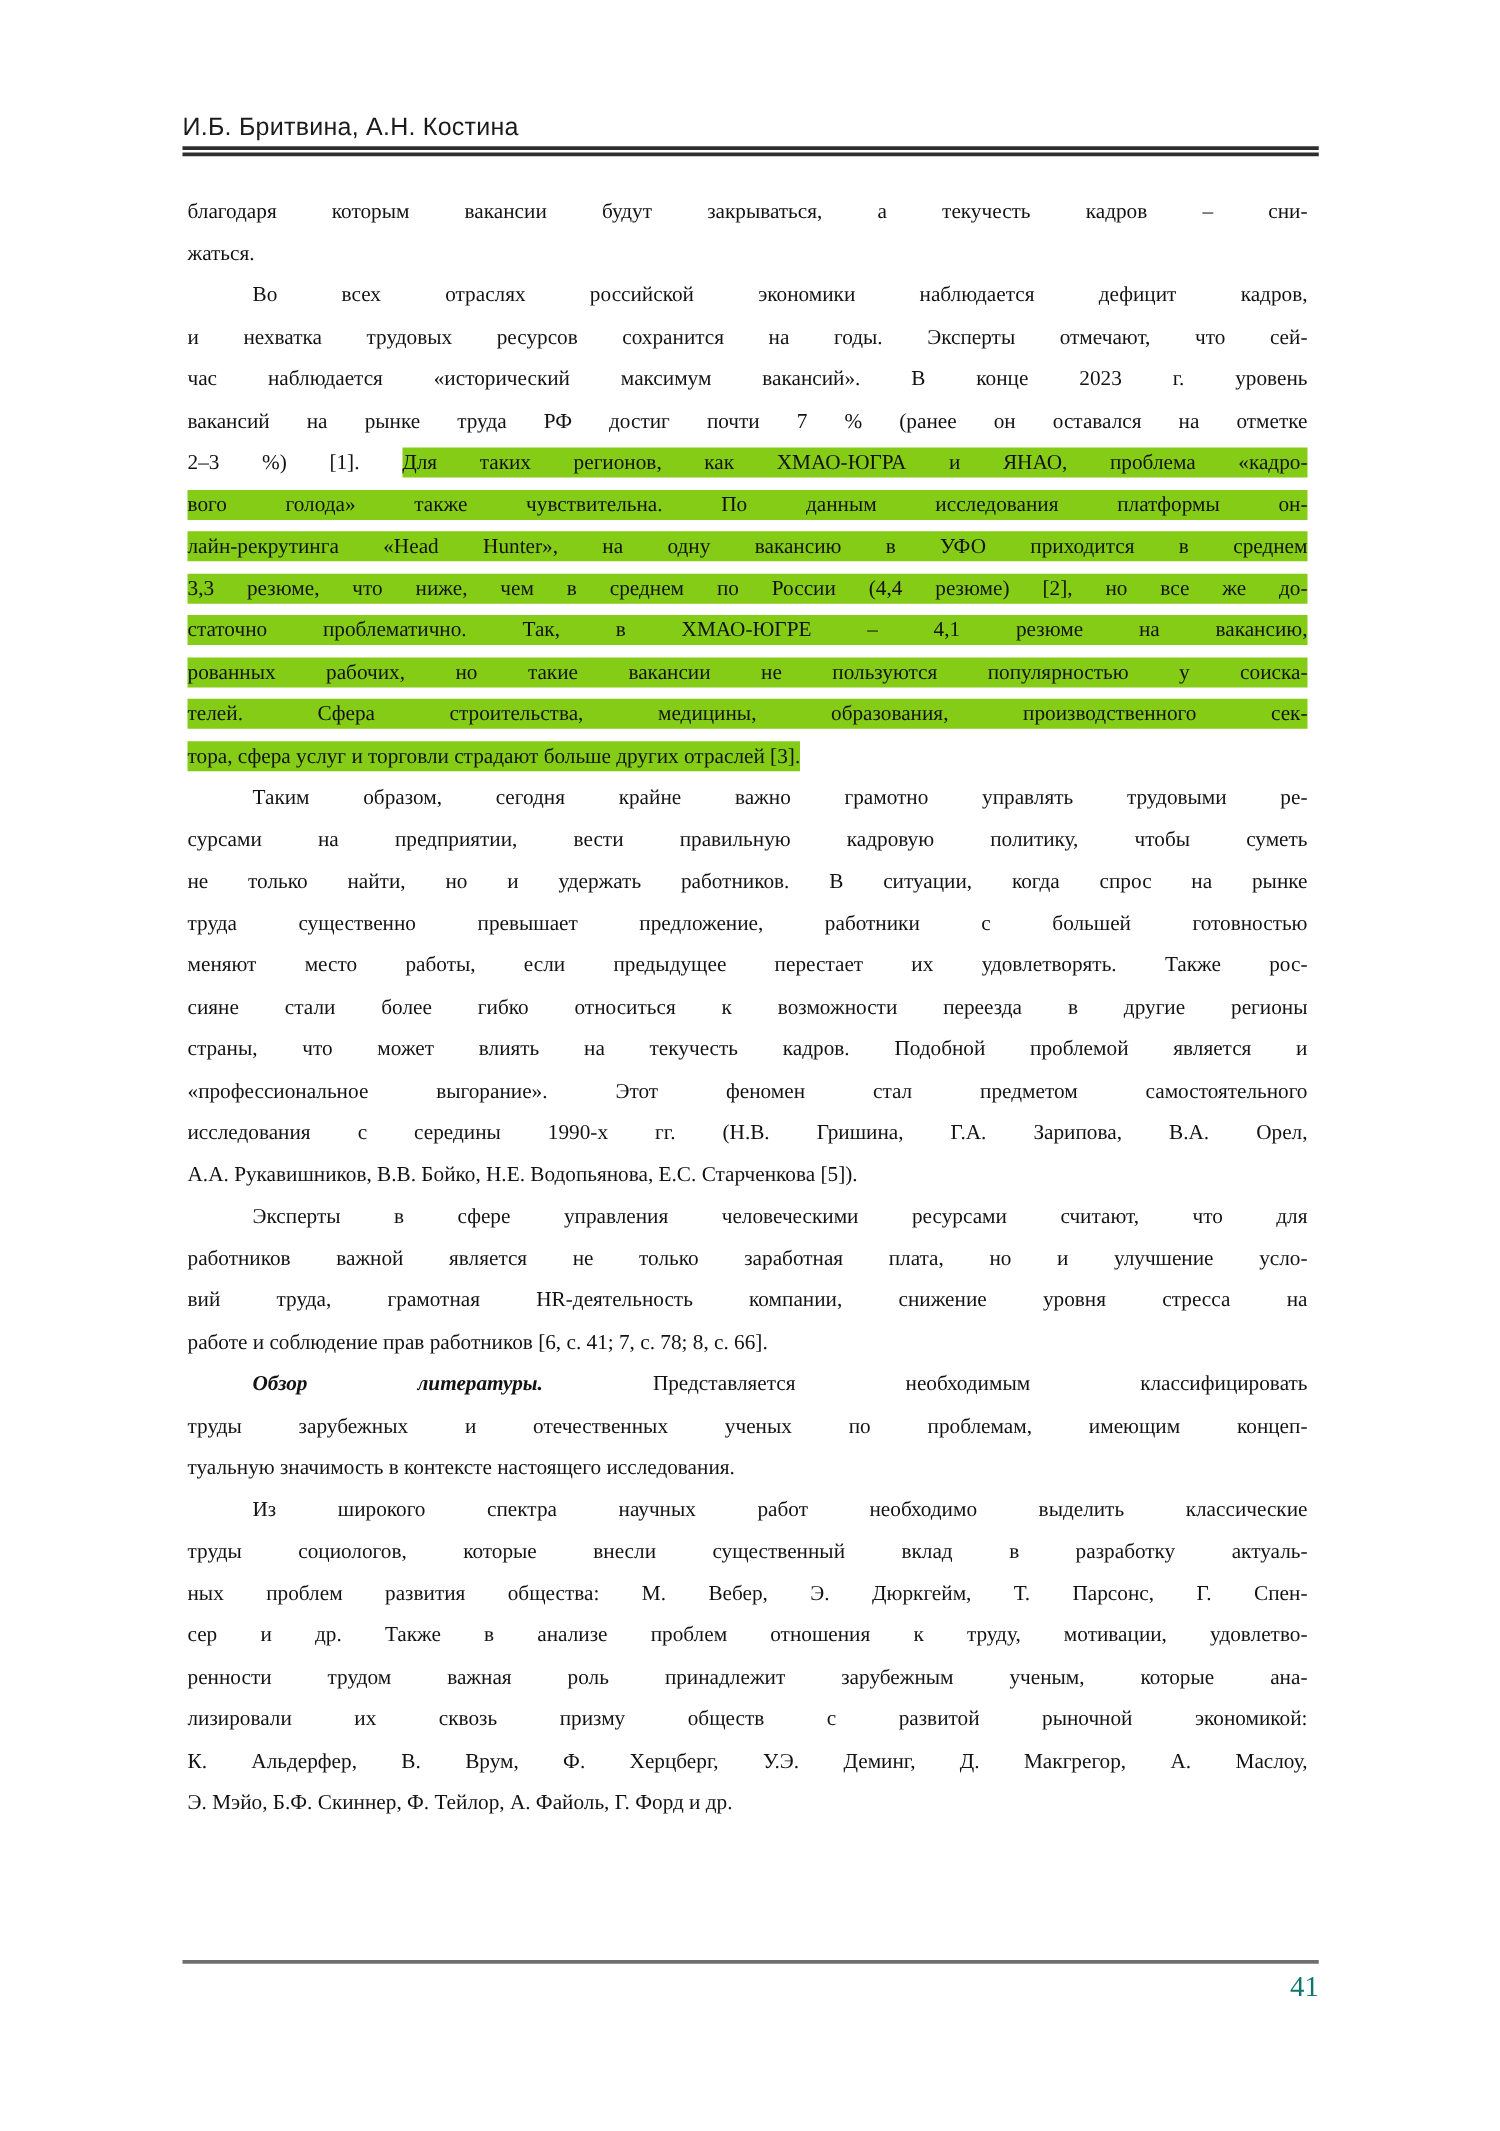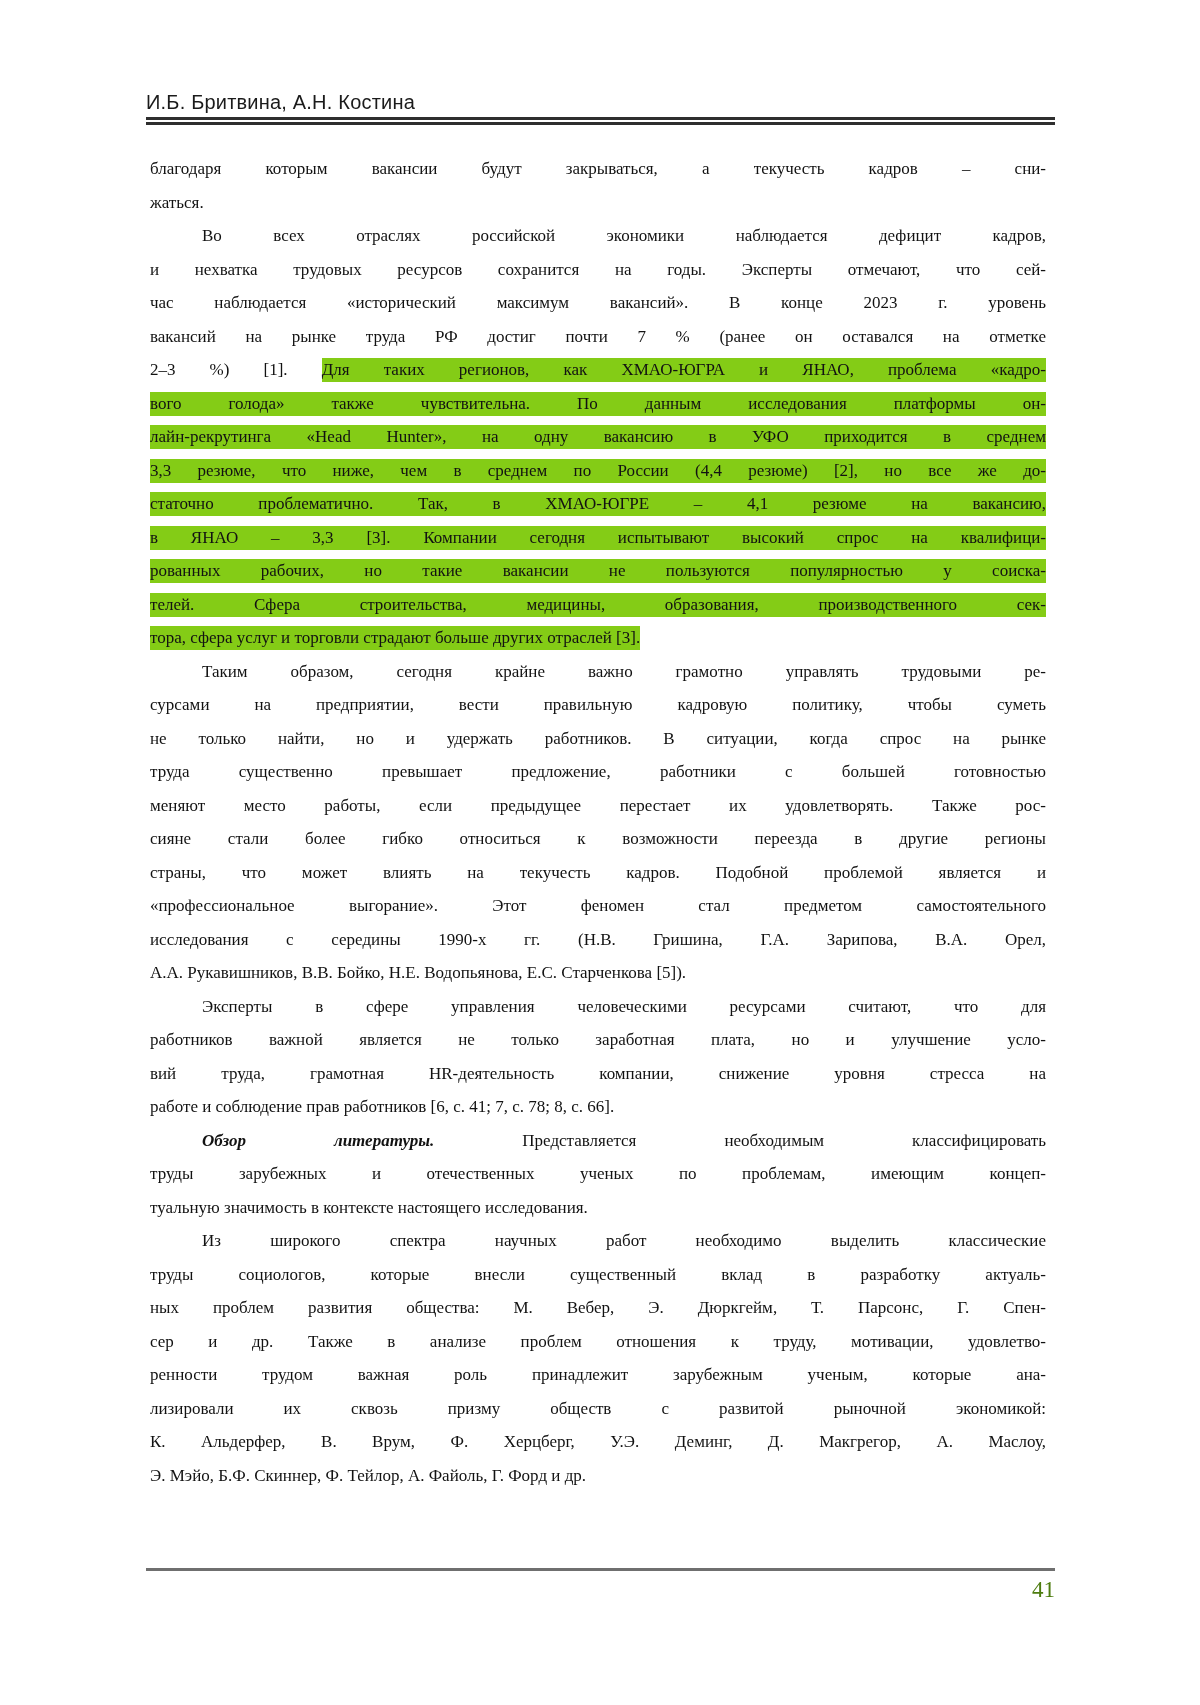--- a/index.html
+++ b/index.html
@@ -66,21 +66,21 @@
     height: 3px;
     background: #6f6f6f;
   }
   .page-number {
     position: absolute;
     top: 1577px;
     left: 146px;
     width: 909px;
     text-align: right;
     font-size: 23px;
-    color: #4d7c0f;
+    color: #0f766e;
   }
 </style>
 </head>
 <body>
 
 <div class="page">
   <div class="running-head">
     <span>И.Б. Бритвина, А.Н. Костина</span>
   </div>
   <div class="double-rule"></div>
@@ -89,21 +89,20 @@
       <div class="line plast"><span class="seg seg-normal">жаться.</span></div>
       <div class="line indent"><span class="seg seg-normal">Во всех отраслях российской экономики наблюдается дефицит кадров,</span></div>
       <div class="line"><span class="seg seg-normal">и нехватка трудовых ресурсов сохранится на годы. Эксперты отмечают, что сей-</span></div>
       <div class="line"><span class="seg seg-normal">час наблюдается «исторический максимум вакансий». В конце 2023 г. уровень</span></div>
       <div class="line"><span class="seg seg-normal">вакансий на рынке труда РФ достиг почти 7 % (ранее он оставался на отметке</span></div>
       <div class="line"><span class="seg seg-normal">2–3 %) [1]. </span><span class="seg seg-highlight">Для таких регионов, как ХМАО-ЮГРА и ЯНАО, проблема «кадро-</span></div>
       <div class="line"><span class="seg seg-highlight">вого голода» также чувствительна. По данным исследования платформы он-</span></div>
       <div class="line"><span class="seg seg-highlight">лайн-рекрутинга «Head Hunter», на одну вакансию в УФО приходится в среднем</span></div>
       <div class="line"><span class="seg seg-highlight">3,3 резюме, что ниже, чем в среднем по России (4,4 резюме) [2], но все же до-</span></div>
       <div class="line"><span class="seg seg-highlight">статочно проблематично. Так, в ХМАО-ЮГРЕ – 4,1 резюме на вакансию,</span></div>
-      <div class="line"><span class="seg seg-highlight">в ЯНАО – 3,3 [3]. Компании сегодня испытывают высокий спрос на квалифици-</span></div>
       <div class="line"><span class="seg seg-highlight">рованных рабочих, но такие вакансии не пользуются популярностью у соиска-</span></div>
       <div class="line"><span class="seg seg-highlight">телей. Сфера строительства, медицины, образования, производственного сек-</span></div>
       <div class="line plast"><span class="seg seg-highlight">тора, сфера услуг и торговли страдают больше других отраслей [3].</span></div>
       <div class="line indent"><span class="seg seg-normal">Таким образом, сегодня крайне важно грамотно управлять трудовыми ре-</span></div>
       <div class="line"><span class="seg seg-normal">сурсами на предприятии, вести правильную кадровую политику, чтобы суметь</span></div>
       <div class="line"><span class="seg seg-normal">не только найти, но и удержать работников. В ситуации, когда спрос на рынке</span></div>
       <div class="line"><span class="seg seg-normal">труда существенно превышает предложение, работники с большей готовностью</span></div>
       <div class="line"><span class="seg seg-normal">меняют место работы, если предыдущее перестает их удовлетворять. Также рос-</span></div>
       <div class="line"><span class="seg seg-normal">сияне стали более гибко относиться к возможности переезда в другие регионы</span></div>
       <div class="line"><span class="seg seg-normal">страны, что может влиять на текучесть кадров. Подобной проблемой является и</span></div>

